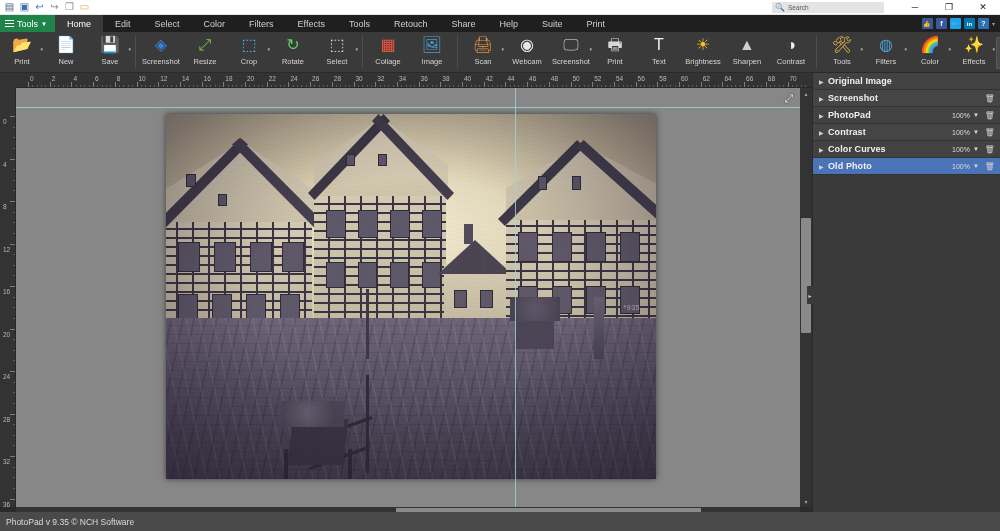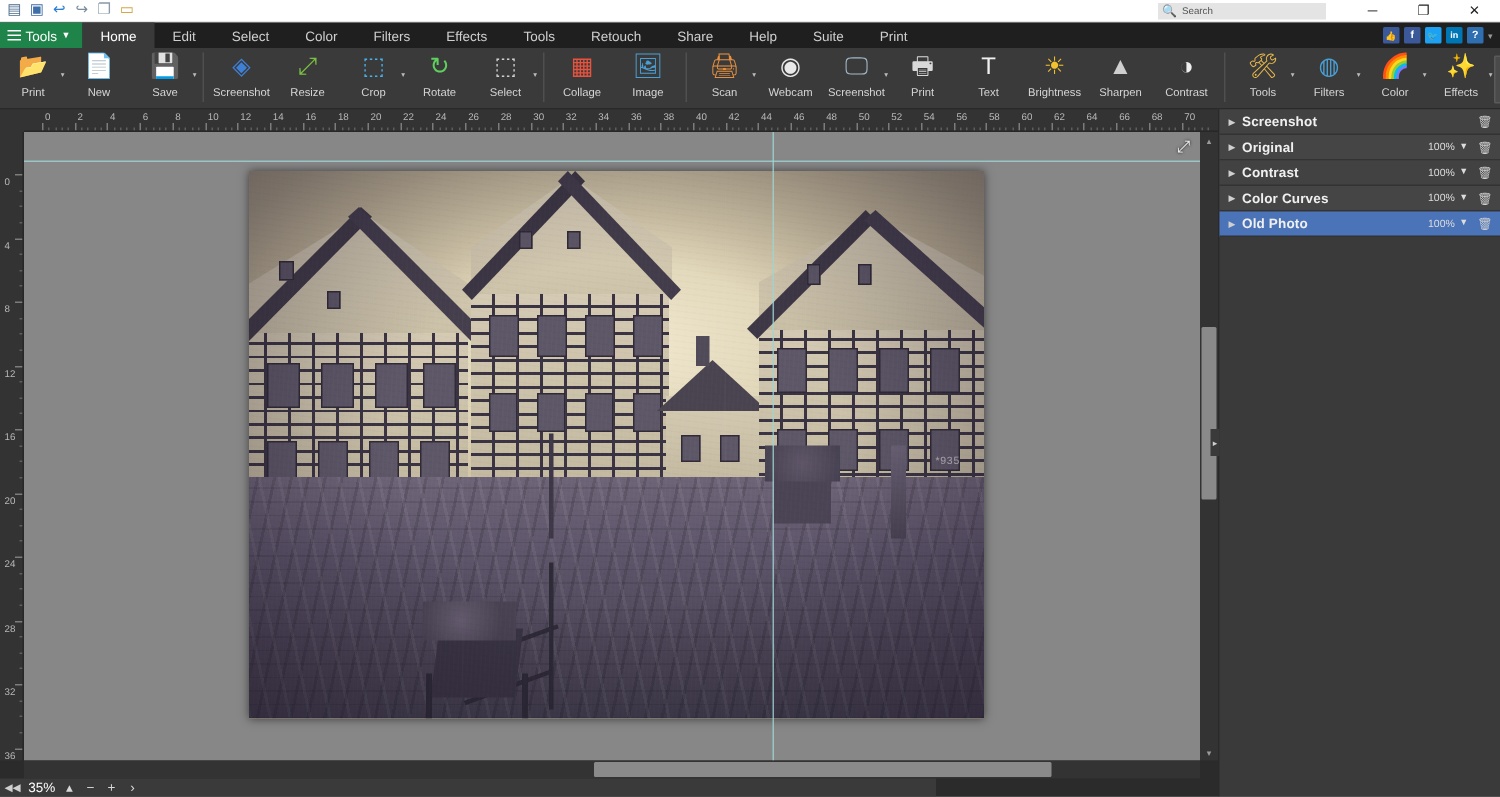--- a/index.html
+++ b/index.html
@@ -830,26 +830,30 @@
         <span class="zbtn">−</span>
         <span class="zbtn">+</span>
         <span class="zbtn">›</span>
       </div>
     </div>
 
     <div class="rpanel">
       <div id="layers">
           <div class="layer">
             <span class="arrow">▶</span>
+            <span class="lname">Original Image</span>
+          </div>
+          <div class="layer">
+            <span class="arrow">▶</span>
             <span class="lname">Screenshot</span>
             <span class="trash" style="margin-left: auto;">🗑</span>
           </div>
           <div class="layer">
             <span class="arrow">▶</span>
-            <span class="lname">Original</span>
+            <span class="lname">PhotoPad</span>
             <span class="opa">100%</span>
             <span class="opa-dd">▼</span>
             <span class="trash">🗑</span>
           </div>
           <div class="layer">
             <span class="arrow">▶</span>
             <span class="lname">Contrast</span>
             <span class="opa">100%</span>
             <span class="opa-dd">▼</span>
             <span class="trash">🗑</span>
@@ -866,13 +870,16 @@
             <span class="lname">Old Photo</span>
             <span class="opa">100%</span>
             <span class="opa-dd">▼</span>
             <span class="trash">🗑</span>
           </div>
         </div>
       <div class="panel-collapse">▸</div>
     </div>
   </div>
 
+  <div class="footer">
+    <span class="footer-text">PhotoPad v 9.35 © NCH Software</span>
+  </div>
 </div>
 
 </body></html>

